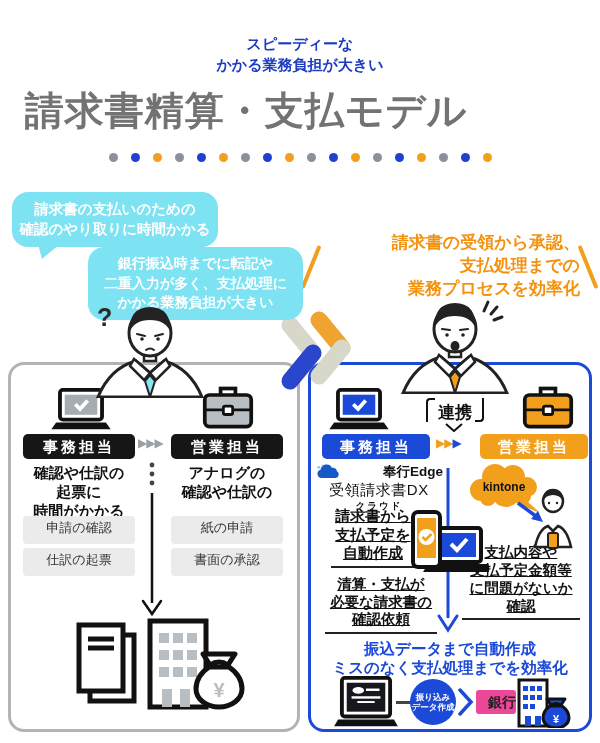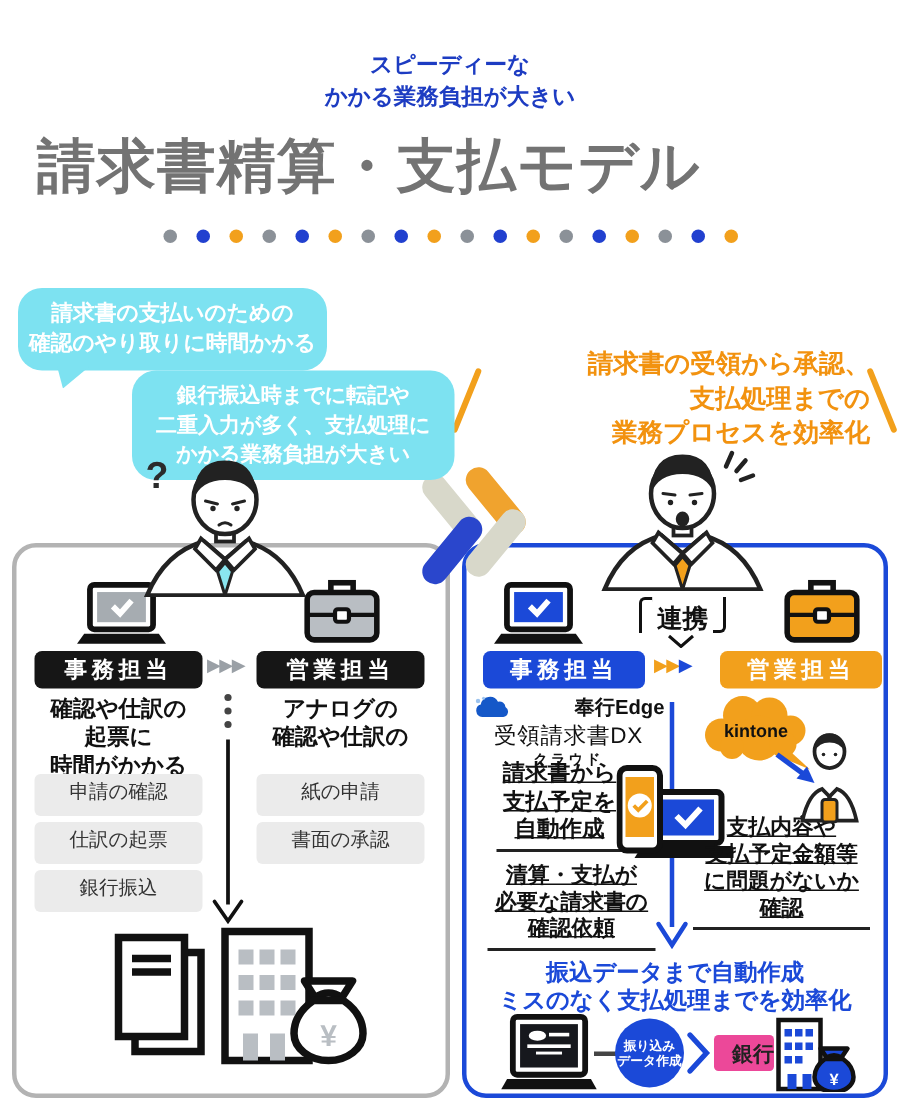--- a/index.html
+++ b/index.html
@@ -143,21 +143,20 @@
     <svg class="abs" style="left:129px;top:96px;width:24px;height:160px" viewBox="0 0 24 160">
       <circle cx="12" cy="4" r="2.4" fill="#444"></circle>
         <circle cx="12" cy="13" r="2.4" fill="#444"></circle>
       <circle cx="12" cy="22" r="2.4" fill="#444"></circle>
       <line x1="12" y1="32" x2="12" y2="142" stroke="#111" stroke-width="2.5"></line>
       <path d="M3 140 L12 153 L21 140" stroke="#111" stroke-width="2.5" fill="none" stroke-linecap="round"></path>
     </svg>
 
     <div class="chip" style="left:12px;top:151px">申請の確認</div>
     <div class="chip" style="left:12px;top:183px">仕訳の起票</div>
-    <div class="chip" style="left:12px;top:215px">銀行振込</div>
     <div class="chip" style="left:160px;top:151px">紙の申請</div>
     <div class="chip" style="left:160px;top:183px">書面の承認</div>
 
     <svg class="abs" style="left:63px;top:256px;width:66px;height:90px" viewBox="0 0 66 90">
       <rect x="16" y="14" width="44" height="66" fill="#fff" stroke="#111" stroke-width="5"></rect>
       <rect x="5" y="4" width="44" height="66" fill="#fff" stroke="#111" stroke-width="5"></rect>
       <line x1="14" y1="18" x2="40" y2="18" stroke="#111" stroke-width="5"></line>
       <line x1="14" y1="27" x2="40" y2="27" stroke="#111" stroke-width="5"></line>
     </svg>
     <svg class="abs" style="left:135px;top:252px;width:100px;height:96px" viewBox="0 0 100 96">

